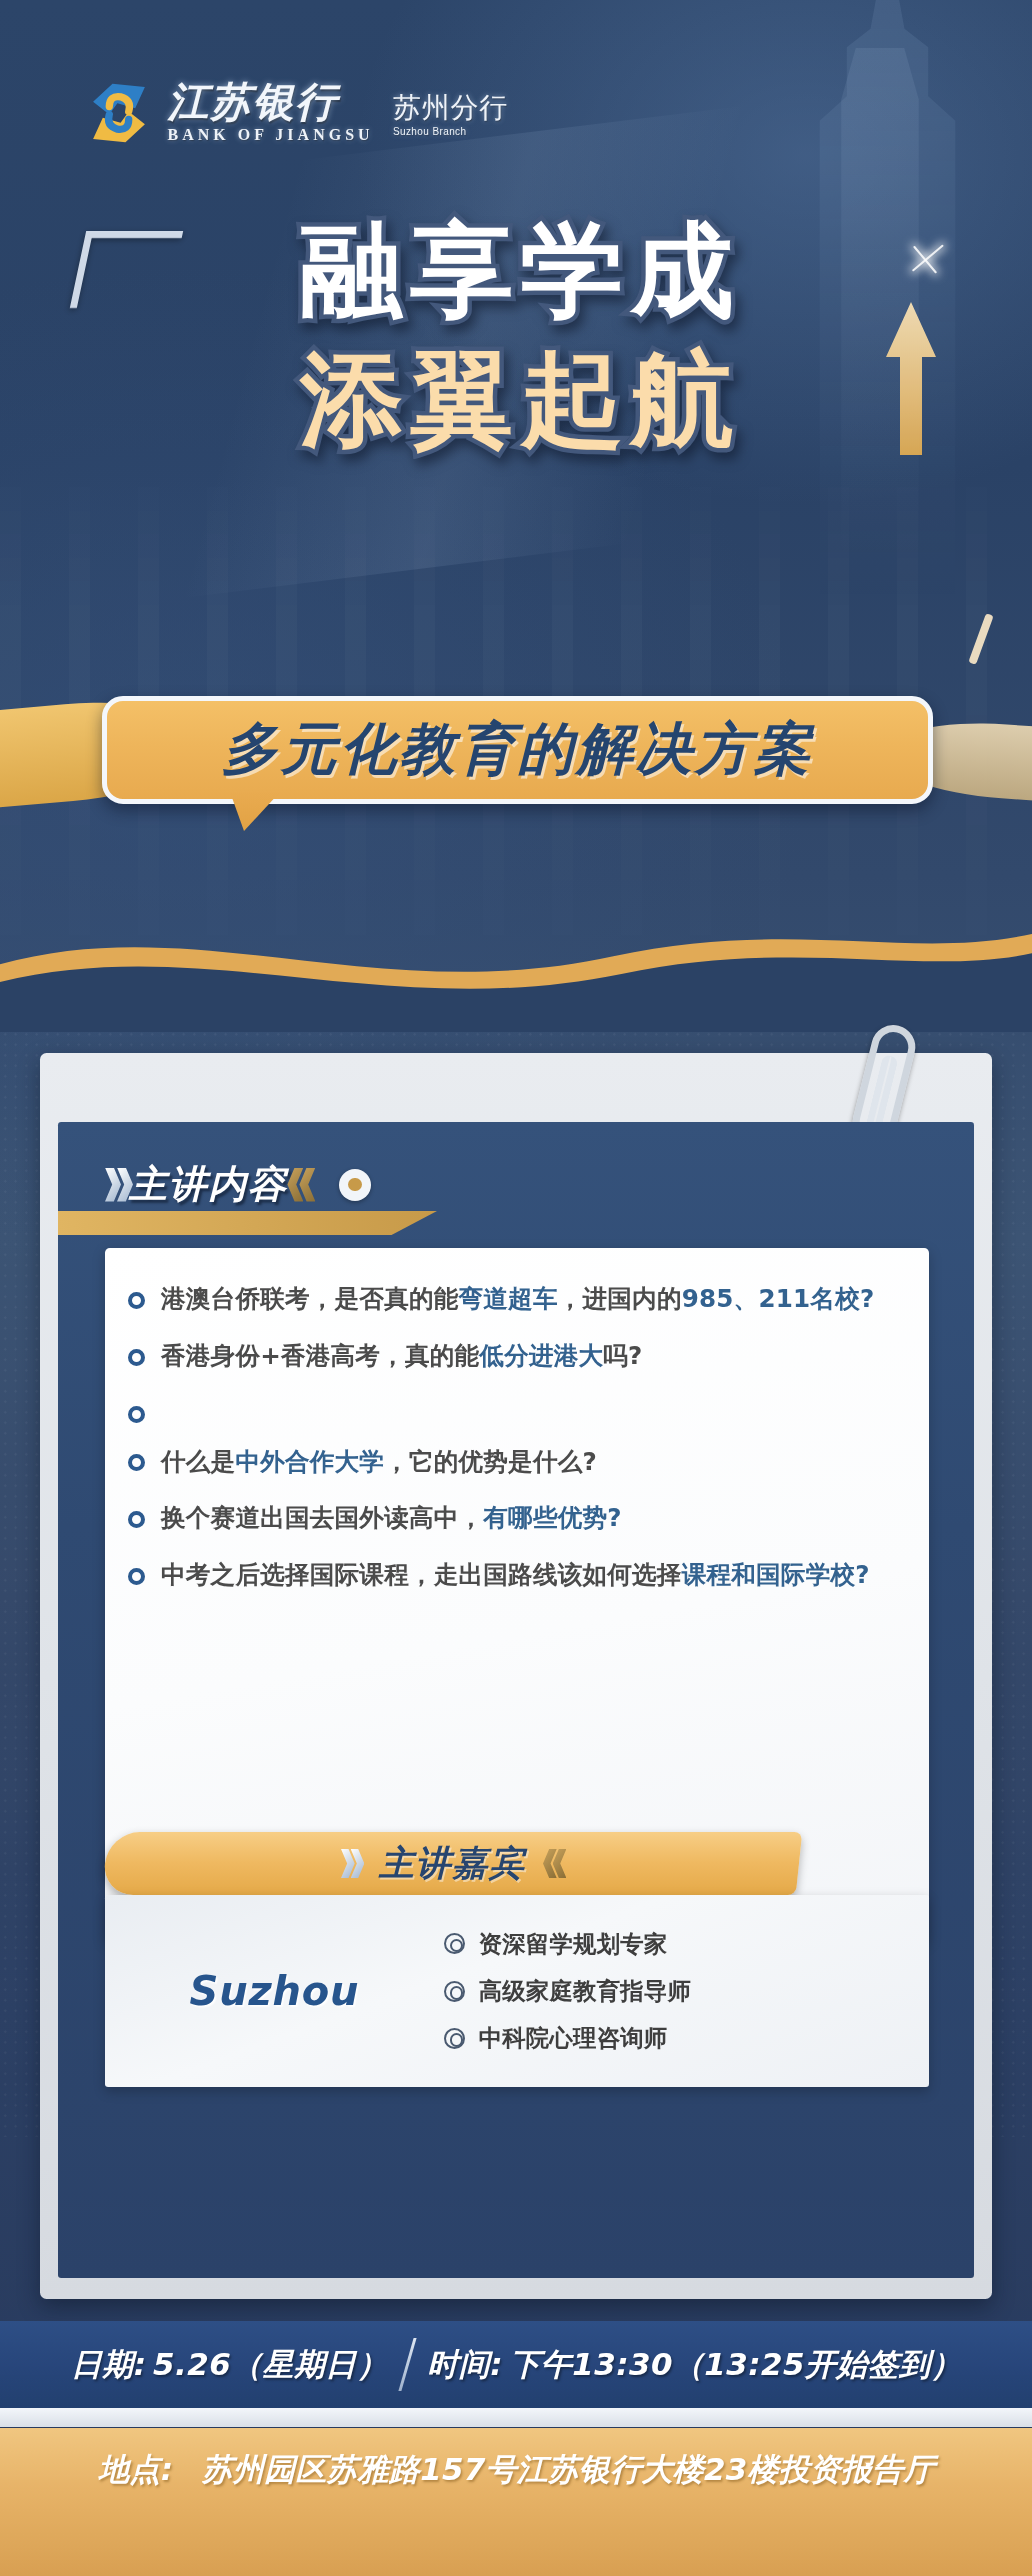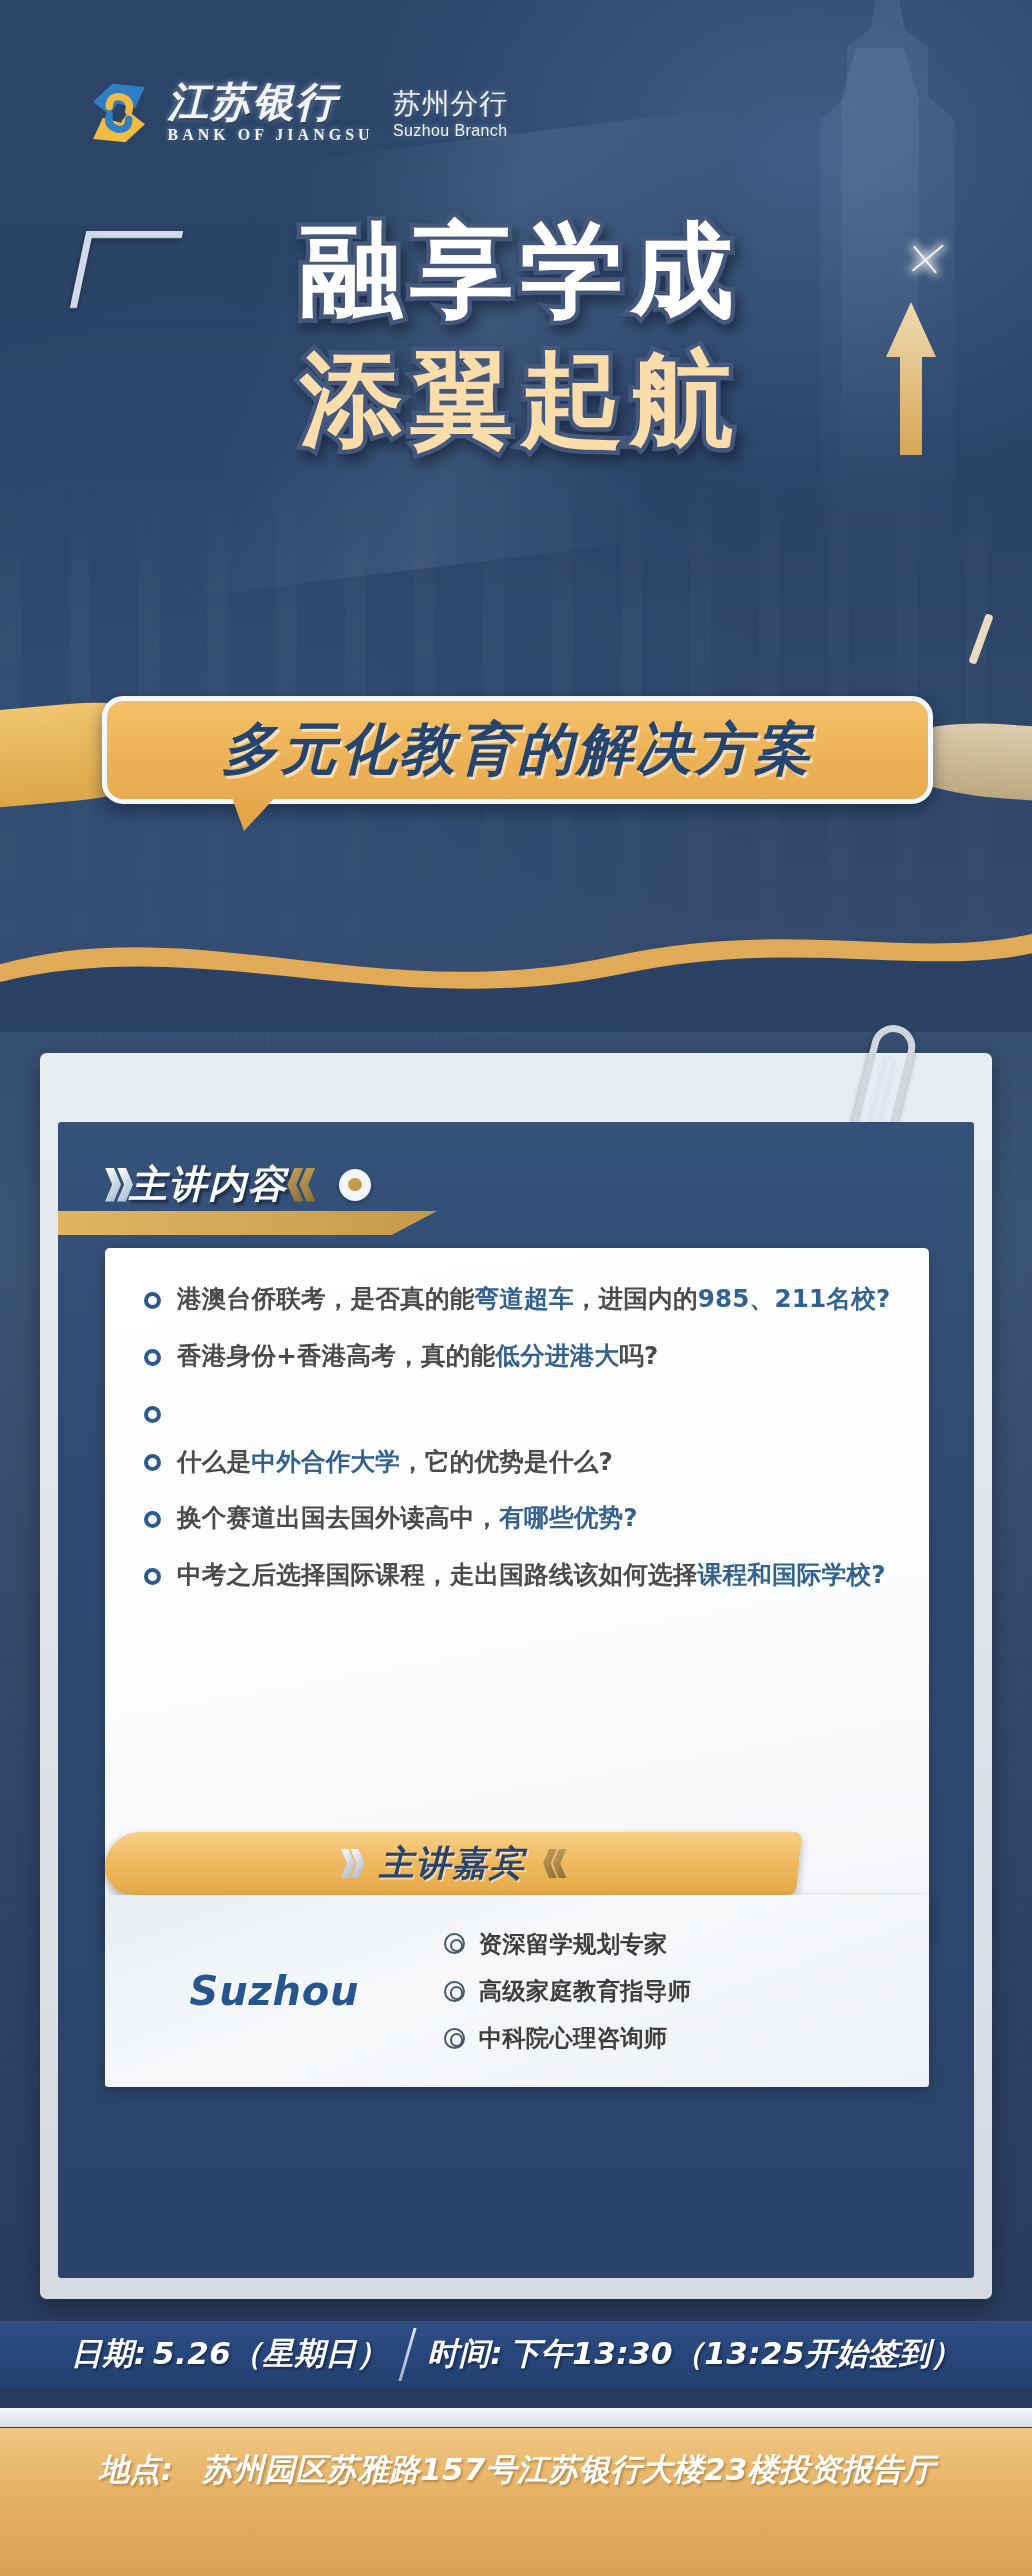--- a/index.html
+++ b/index.html
@@ -63,21 +63,21 @@
     font-size:16px; font-weight:700; color:#eef3f9; letter-spacing:4px;
     margin-top:3.2px; text-shadow:0 0 5.6px rgba(190,215,245,.6), 0.8px 0.8px 1.6px rgba(0,0,0,.45);
   }
   .branch{ margin-left:4.8px; padding-top:3.2px; }
   .branch-cn{
     font-family:"Liberation Serif","DejaVu Serif",serif;
     font-size:28px; color:#eef3f9; letter-spacing:0.8px; line-height:1.1;
     text-shadow:0 0 5.6px rgba(190,215,245,.6), 0.8px 0.8px 1.6px rgba(0,0,0,.45);
   }
   .branch-en{
-    font-size:16px; color:#eef3f9; letter-spacing:0.4px; margin-top:2.4px;
+    font-size:10px; color:#eef3f9; letter-spacing:0.4px; margin-top:2.4px;
     text-shadow:0 0 4.8px rgba(190,215,245,.55), 0.8px 0.8px 1.6px rgba(0,0,0,.4);
   }
 
   
   .title-wrap{ position:absolute; left:4px; top:218px; width:100%; }
   .title-1, .title-2{
     font-family:"DejaVu Sans","Liberation Sans",sans-serif;
     font-weight:900; font-size:103px; line-height:1.02;
     letter-spacing:7.3px; text-align:center; white-space:nowrap;
   }
@@ -220,21 +220,21 @@
     background:linear-gradient(90deg,#e0b562,#c79a49);
     clip-path:polygon(0 0,100% 0,88% 100%,0 100%);
   }
 
   
   .list-panel{
     position:absolute; left:47px; top:126px; right:45px; height:692px;
     background:linear-gradient(170deg,#ffffff 0%,#fbfcfd 55%,#f3f5f8 100%);
     border-radius:4.8px;
     box-shadow:0 4.8px 13px rgba(0,0,0,.22);
-    padding:34px 35px 0 39px;
+    padding:34px 35px 0 23px;
   }
   .bullet-row{ display:flex; gap:16px; margin-bottom:22px; }
   .bullet-row:last-child{ margin-bottom:0; }
   .ring{
     flex:none; width:17px; height:17px; margin-top:9.7px; border-radius:50%;
     border:4.8px solid #2c5a8f;
   }
   .bullet-text{
     font-family:"DejaVu Sans","Liberation Sans",sans-serif;
     font-size:24.6px; font-weight:700; color:#4b4b4b; line-height:1.42;
@@ -284,21 +284,21 @@
     content:""; position:absolute; left:3.6px; top:3.6px;
     width:9.7px; height:9.7px; border-radius:50%; border:2px solid #4a5a70;
   }
   .cred-text{
     font-family:"DejaVu Sans","Liberation Sans",sans-serif;
     font-size:23.4px; font-weight:700; color:#3e3e3e; letter-spacing:0.2px;
   }
 
   
   .bar-date{
-    position:absolute; left:0; top:2321px; width:100%; height:66px;
+    position:absolute; left:0; top:2321px; width:100%; height:87px;
     background:linear-gradient(180deg,#2e4f86 0%,#27457a 55%,#22406f 100%);
     display:flex; align-items:center; justify-content:center;
   }
   .bar-date-txt{
     font-family:"DejaVu Sans","Liberation Sans",sans-serif;
     font-weight:900; font-style:italic; font-size:31px; color:#ffffff;
     letter-spacing:0.4px; white-space:nowrap; display:flex; align-items:center;
     text-shadow:1.6px 2.4px 2.4px rgba(0,0,0,.38);
   }
   .slash-sep{

